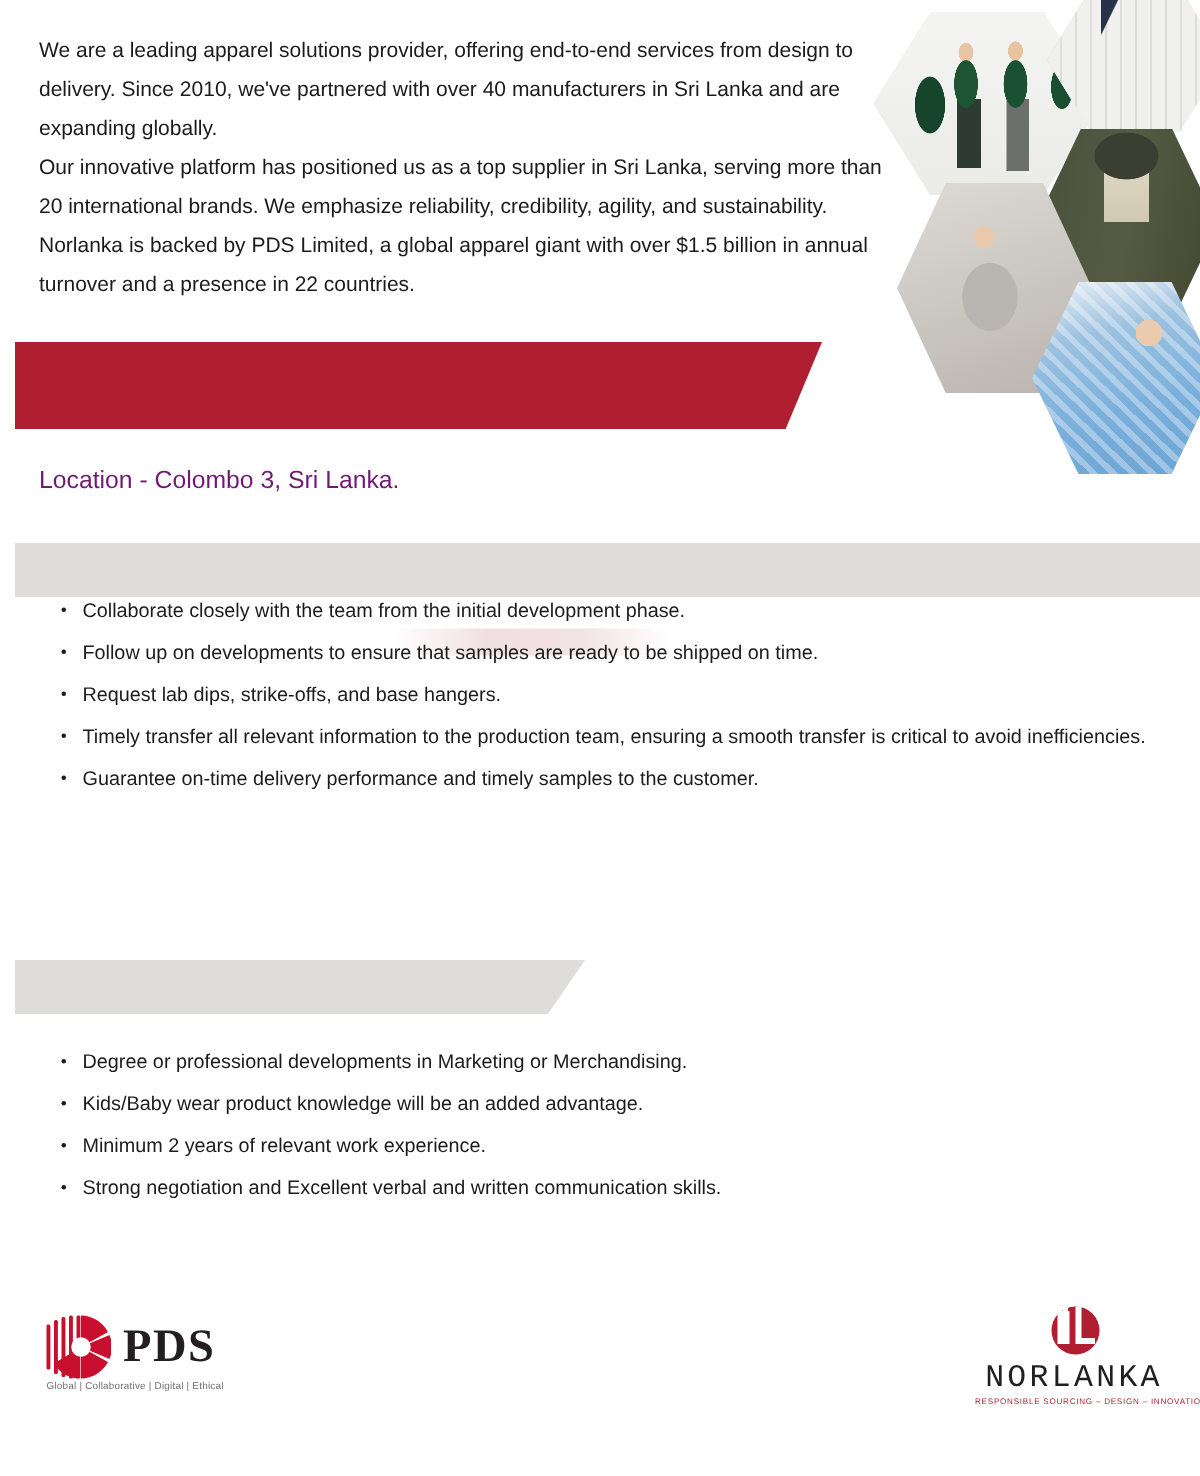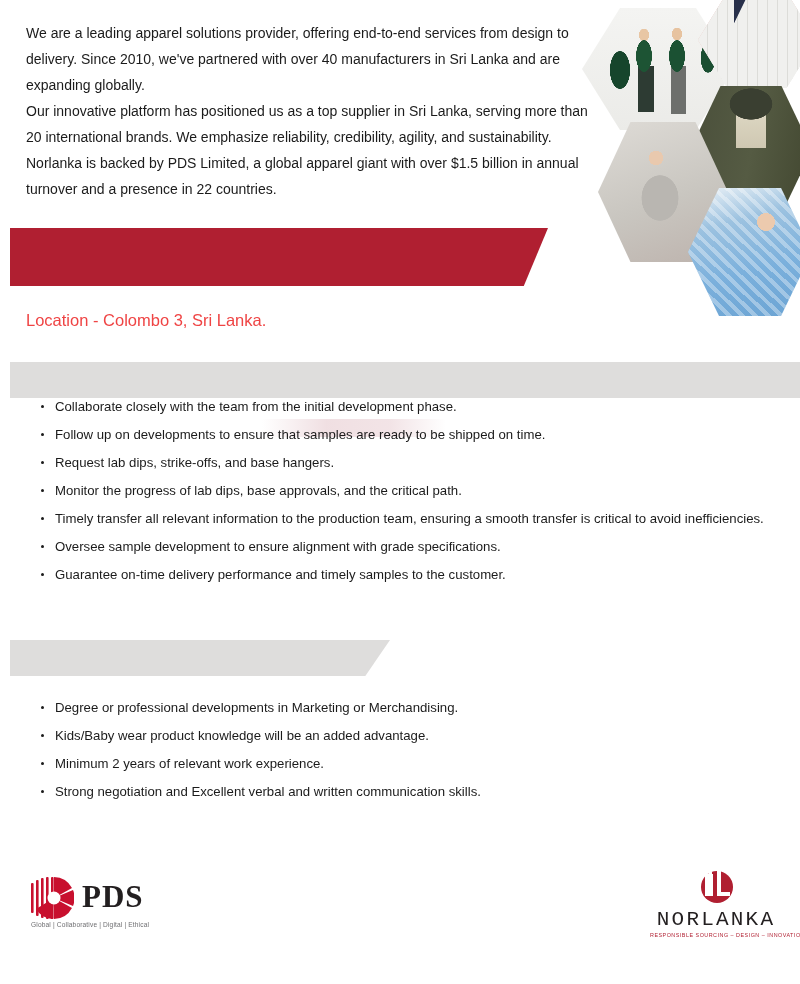--- a/index.html
+++ b/index.html
@@ -110,21 +110,21 @@
     font-weight: bold;
     letter-spacing: .1px;
     white-space: nowrap;
   }
 
   
   .location {
     position: absolute;
     left: 26px; top: 311px;
     font-size: 16.5px;
-    color: #ef4444;
+    color: #701a75;
     z-index: 5;
   }
 
   
   .sec-head {
     position: absolute;
     left: 10px;
     height: 36px;
     background: #dedddc;
     z-index: 3;
@@ -251,23 +251,21 @@
 <div class="location">Location - Colombo 3, Sri Lanka.</div>
 
 <div class="sec-head full" id="job-role-head"></div>
 <div class="sec-head-label" style="top:380px">Job Role</div>
 <div class="watermark"></div>
 <div class="bullets" id="job-role-list">
   <ul>
     <li>Collaborate closely with the team from the initial development phase.</li>
     <li>Follow up on developments to ensure that samples are ready to be shipped on time.</li>
     <li>Request lab dips, strike-offs, and base hangers.</li>
-    <li>Monitor the progress of lab dips, base approvals, and the critical path.</li>
     <li>Timely transfer all relevant information to the production team, ensuring a smooth transfer is critical to avoid inefficiencies.</li>
-    <li>Oversee sample development to ensure alignment with grade specifications.</li>
     <li>Guarantee on-time delivery performance and timely samples to the customer.</li>
   </ul>
 </div>
 
 <div class="sec-head tapered" id="quals-head"></div>
 <div class="sec-head-label" style="top:658px">Qualifications &amp; Experience</div>
 <div class="bullets" id="quals-list">
   <ul>
     <li>Degree or professional developments in Marketing or Merchandising.</li>
     <li>Kids/Baby wear product knowledge will be an added advantage.</li>

